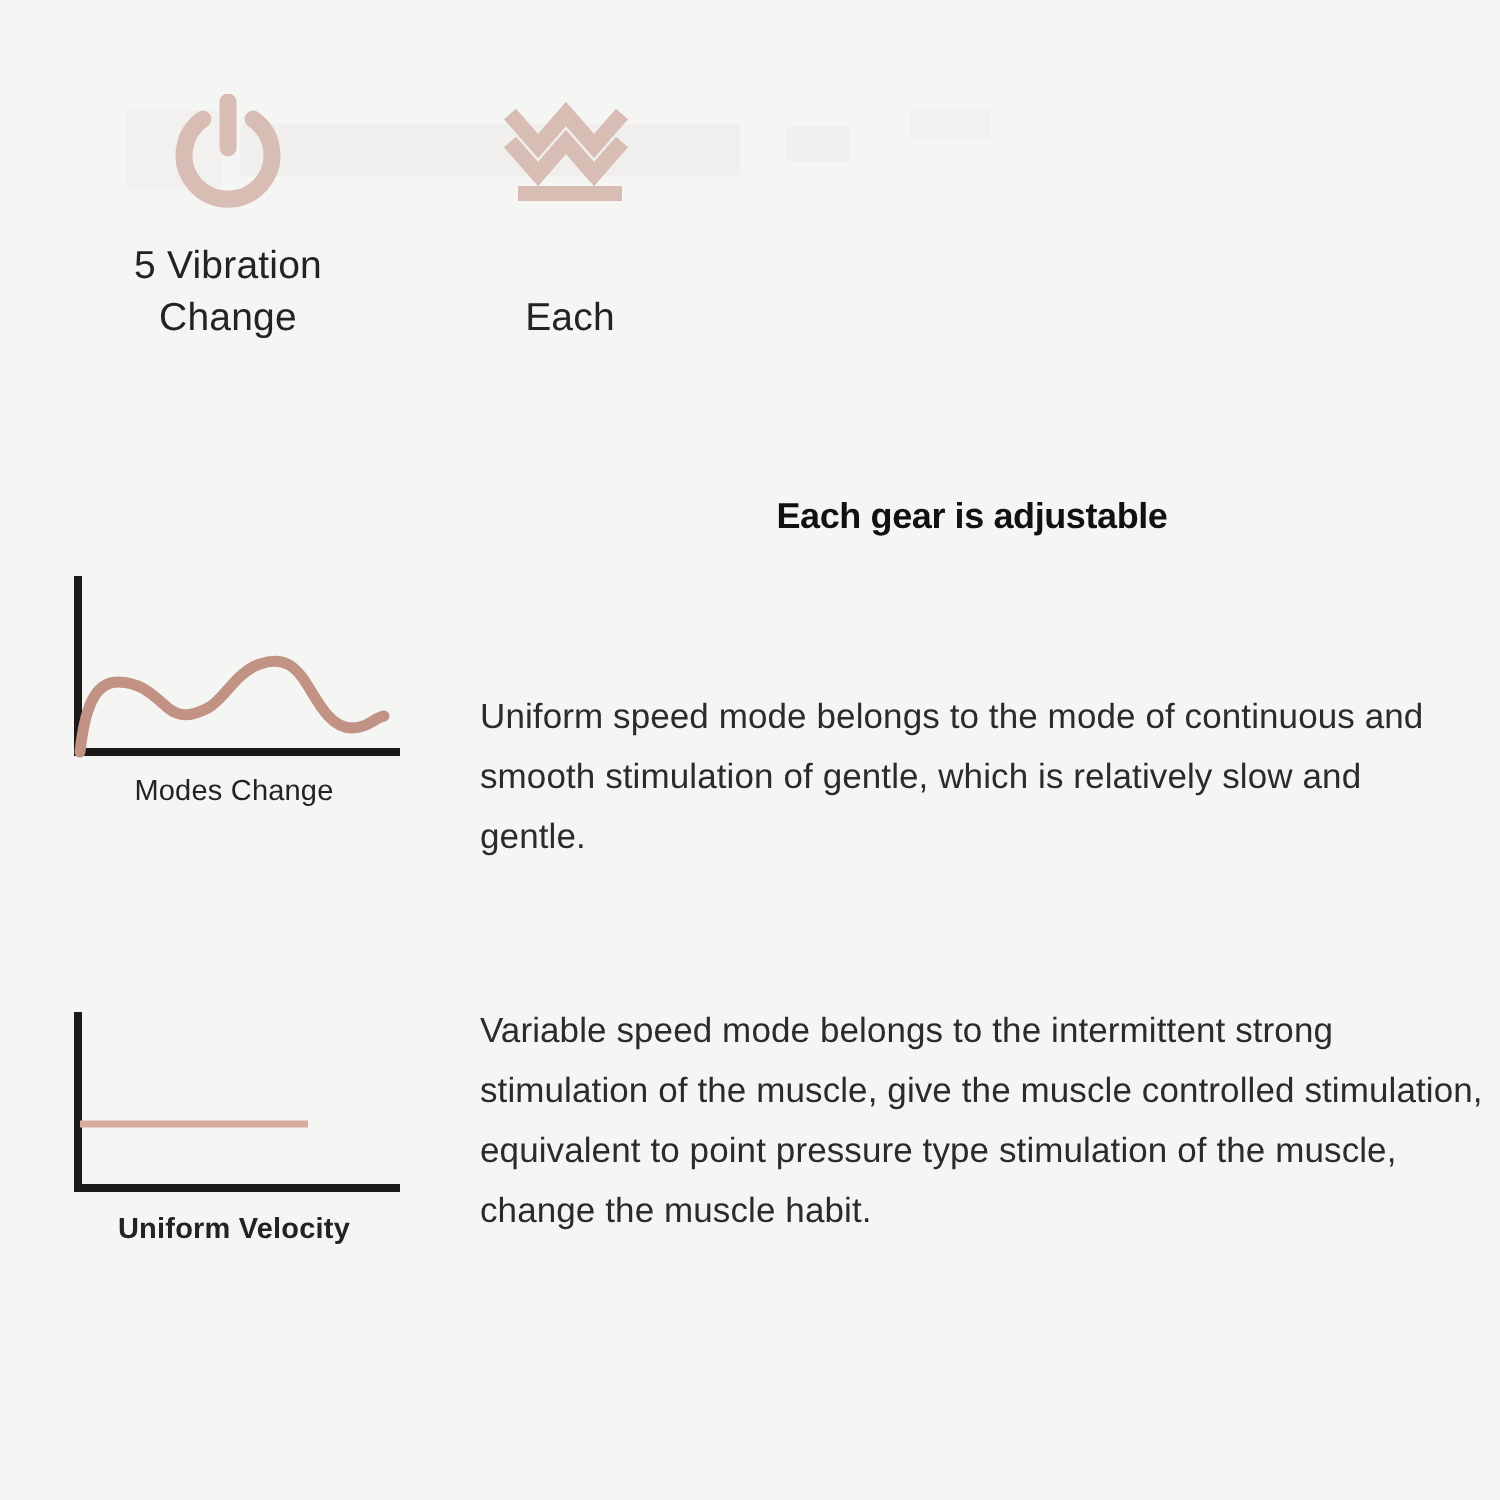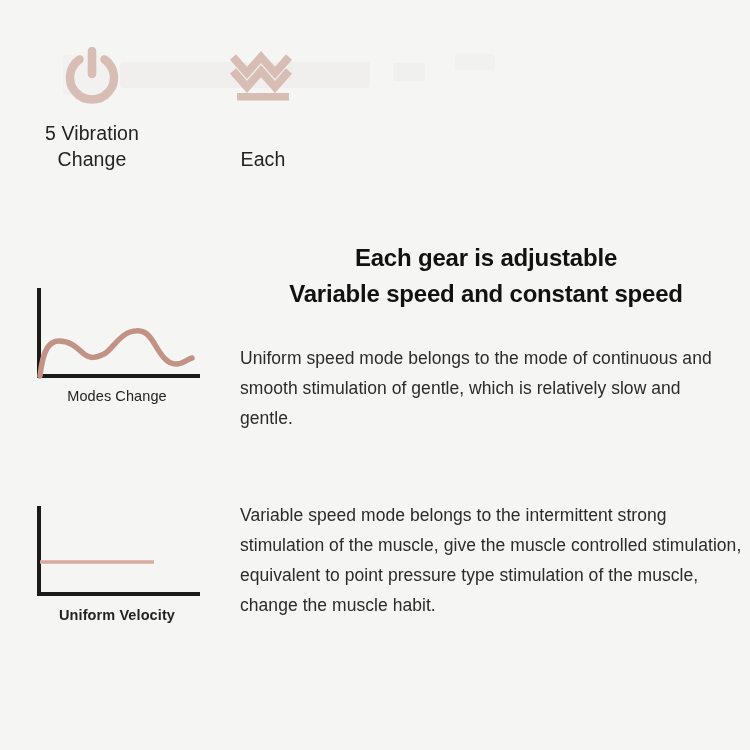--- a/index.html
+++ b/index.html
@@ -25,25 +25,26 @@
     pointer-events: none;
   }
   .ghost.g1 { left: 120px; top: 62px;  width: 250px; height: 26px; background:#f0efee; }
   .ghost.g2 { left: 393px; top: 63px;  width: 32px;  height: 18px; background:#f0f0ef; }
   .ghost.g3 { left: 455px; top: 54px;  width: 40px;  height: 16px; background:#f1f1f0; }
   .ghost.g4 { left: 63px;  top: 55px;  width: 48px;  height: 40px; background:#f2f1f0; }
 
   
   .feature-row {
     position: absolute;
-    left: 0;
+    left: 16px;
     top: 46px;
     width: 360px;
     display: flex;
     align-items: flex-start;
+    justify-content: center;
   }
   .feature {
     display: flex;
     flex-direction: column;
     align-items: center;
   }
   .feature-vibration { width: 160px; margin-left: 12px; }
   .feature-modes     { width: 170px; margin-left: 6px; }
 
   .feature-icon {
@@ -62,21 +63,21 @@
   }
 
   
   .headline {
     position: absolute;
     left: 222px;
     top: 240px;
     width: 528px;
     text-align: center;
     font-weight: bold;
-    font-size: 24px;
+    font-size: 18px;
     line-height: 36px;
     color: #111111;
     letter-spacing: -0.2px;
   }
   .headline .l2 { white-space: nowrap; }
 
   
   .chart-block { position: absolute; }
   .chart-block.one { left: 32px; top: 286px; }
   .chart-block.two { left: 32px; top: 504px; }
@@ -140,21 +141,20 @@
     <div class="feature-label">
       <br>
       <span>Each</span>
     </div>
   </div>
 
 </div>
 
 <div class="headline">
   <div class="l1">Each gear is adjustable</div>
-  <div class="l2">Variable speed and constant speed</div>
 </div>
 
 <div class="chart-block one">
   <svg class="chart-svg" width="172" height="100" viewBox="0 0 172 100" aria-hidden="true">
 
     <line x1="7" y1="2" x2="7" y2="92" stroke="#1c1a19" stroke-width="4"></line>
 
     <line x1="5" y1="90" x2="168" y2="90" stroke="#1c1a19" stroke-width="4"></line>
 
     <path d="M8,90 C11,62 18,55 27,55 C38,55 44,61 52,68 C58,73 64,72 72,68

